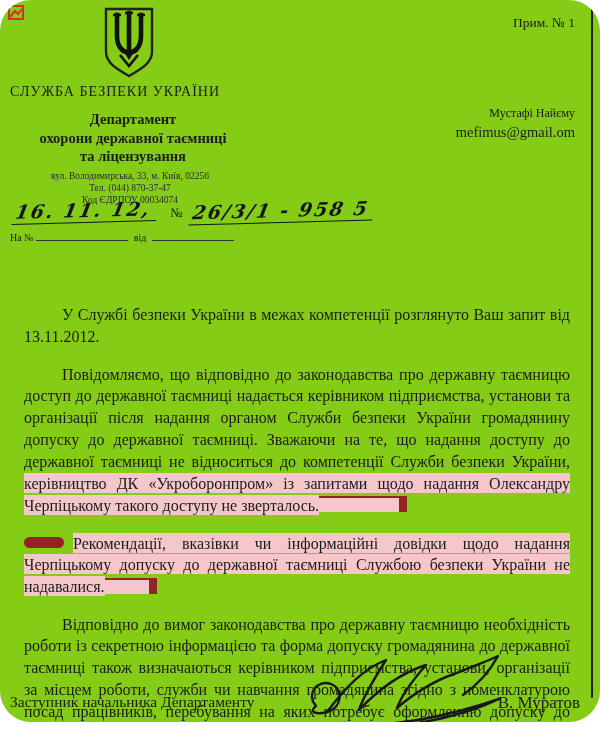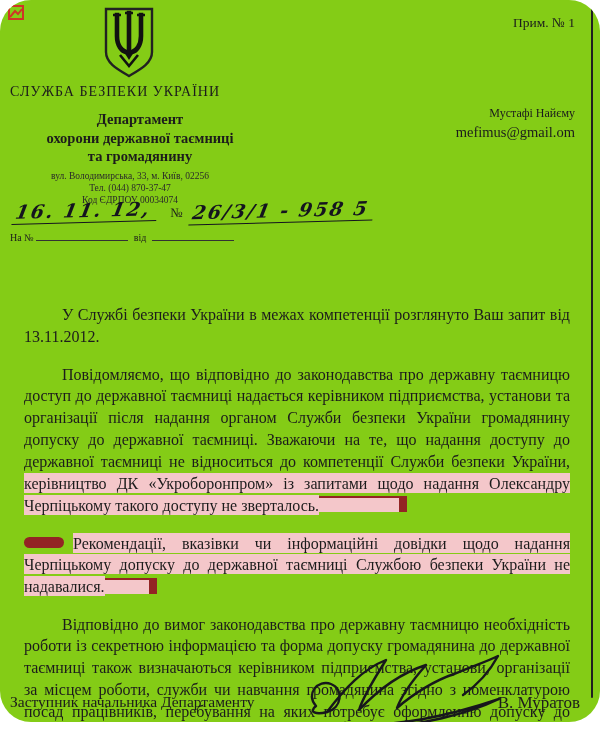--- a/index.html
+++ b/index.html
@@ -13,21 +13,21 @@
 
   
   .emblem { position:absolute; left:98px; top:6px; width:62px; height:74px; }
 
   
   .org {
     position:absolute; left:10px; top:84px; width:240px; text-align:left;
     font-size:14px; letter-spacing:1px; white-space:nowrap;
   }
   .dept {
-    position:absolute; left:20px; top:110px; width:240px; text-align:center;
+    position:absolute; left:13px; top:110px; width:240px; text-align:center;
     font-weight:bold; font-size:14.5px; line-height:18.5px;
   }
   .addr {
     position:absolute; left:10px; top:170px; width:240px; text-align:center;
     font-size:9.5px; line-height:12px; color:#2a2a2a;
   }
 
   
   .refline { position:absolute; left:14px; top:199px; width:300px; white-space:nowrap; }
   .hw {
@@ -99,21 +99,21 @@
     </g>
     <path d="M26,46 L31,54 L36,46 Z" fill="#111"></path>
   </svg>
 
   <div class="note">Прим. № 1</div>
 
   <div class="org">СЛУЖБА БЕЗПЕКИ УКРАЇНИ</div>
   <div class="dept">
     <div>Департамент</div>
     <div>охорони державної таємниці</div>
-    <div>та громадянину</div>
+    <div>та ліцензування</div>
   </div>
   <div class="addr">
     <div>вул. Володимирська, 33, м. Київ, 02256</div>
     <div>Тел. (044) 870-37-47</div>
     <div>Код ЄДРПОУ 00034074</div>
   </div>
 
   <div class="refline">
     <span class="hw hw-date">16. 11. 12,</span>
     <span class="no-sign">№</span>

